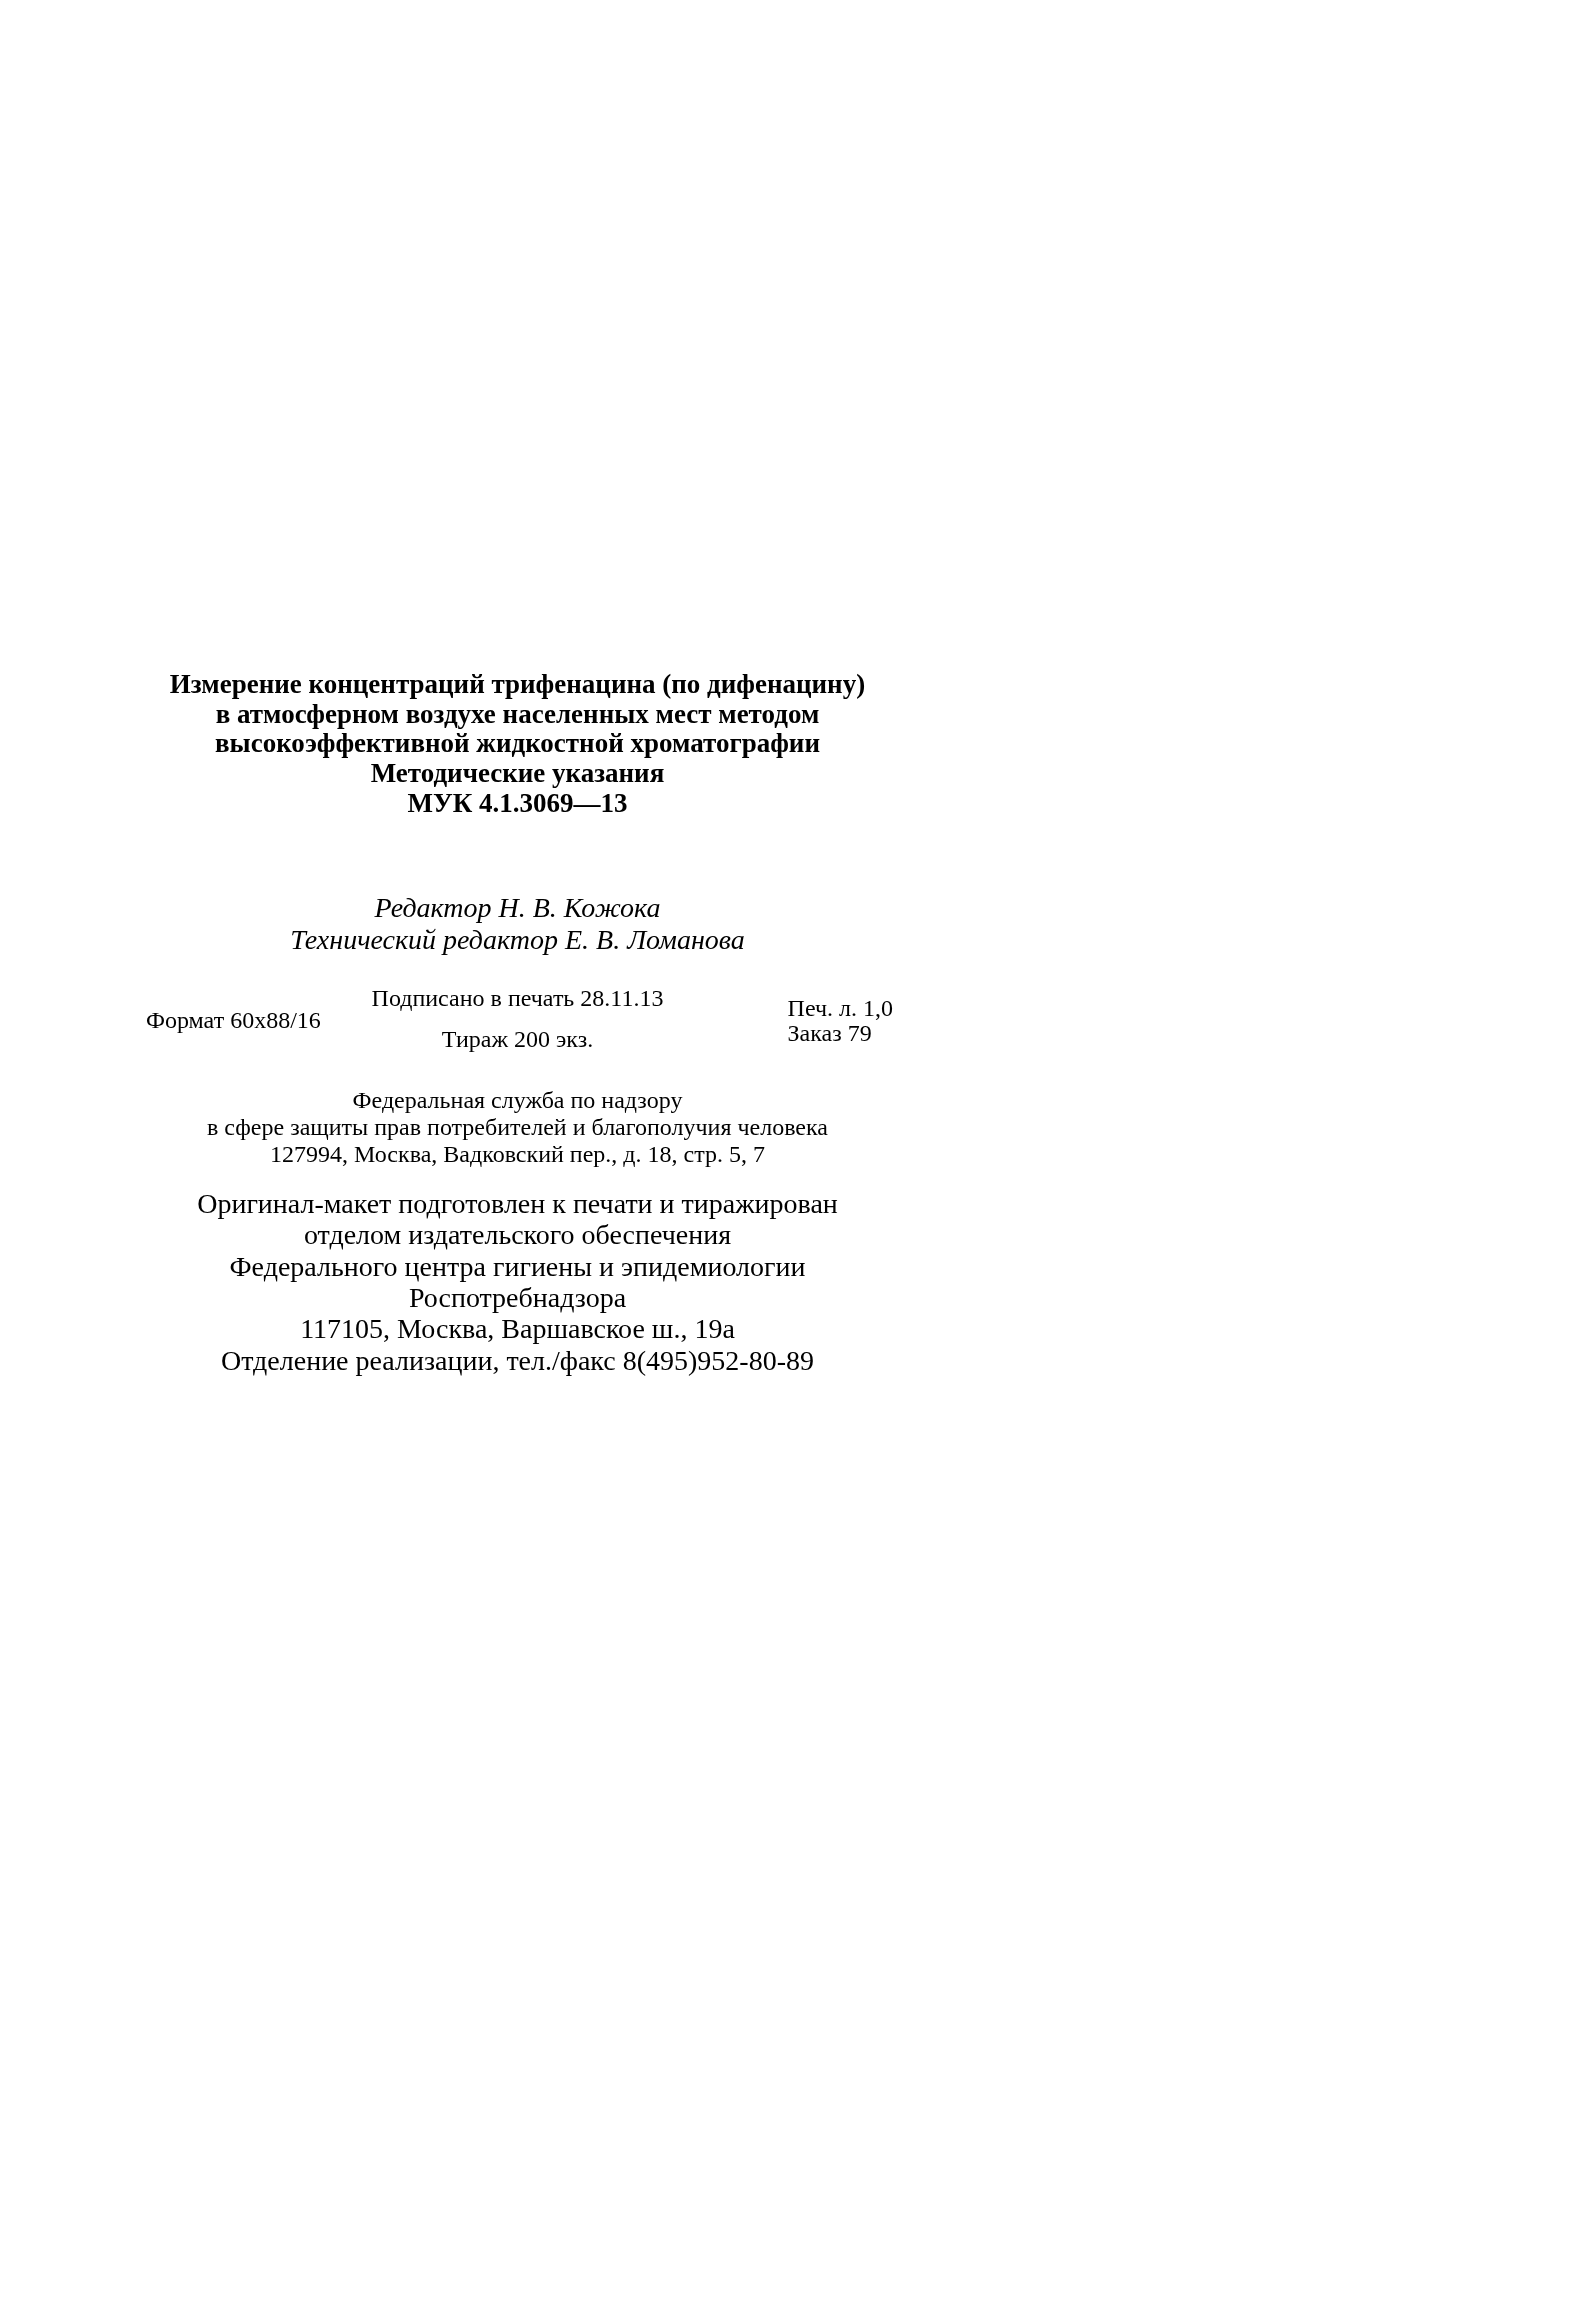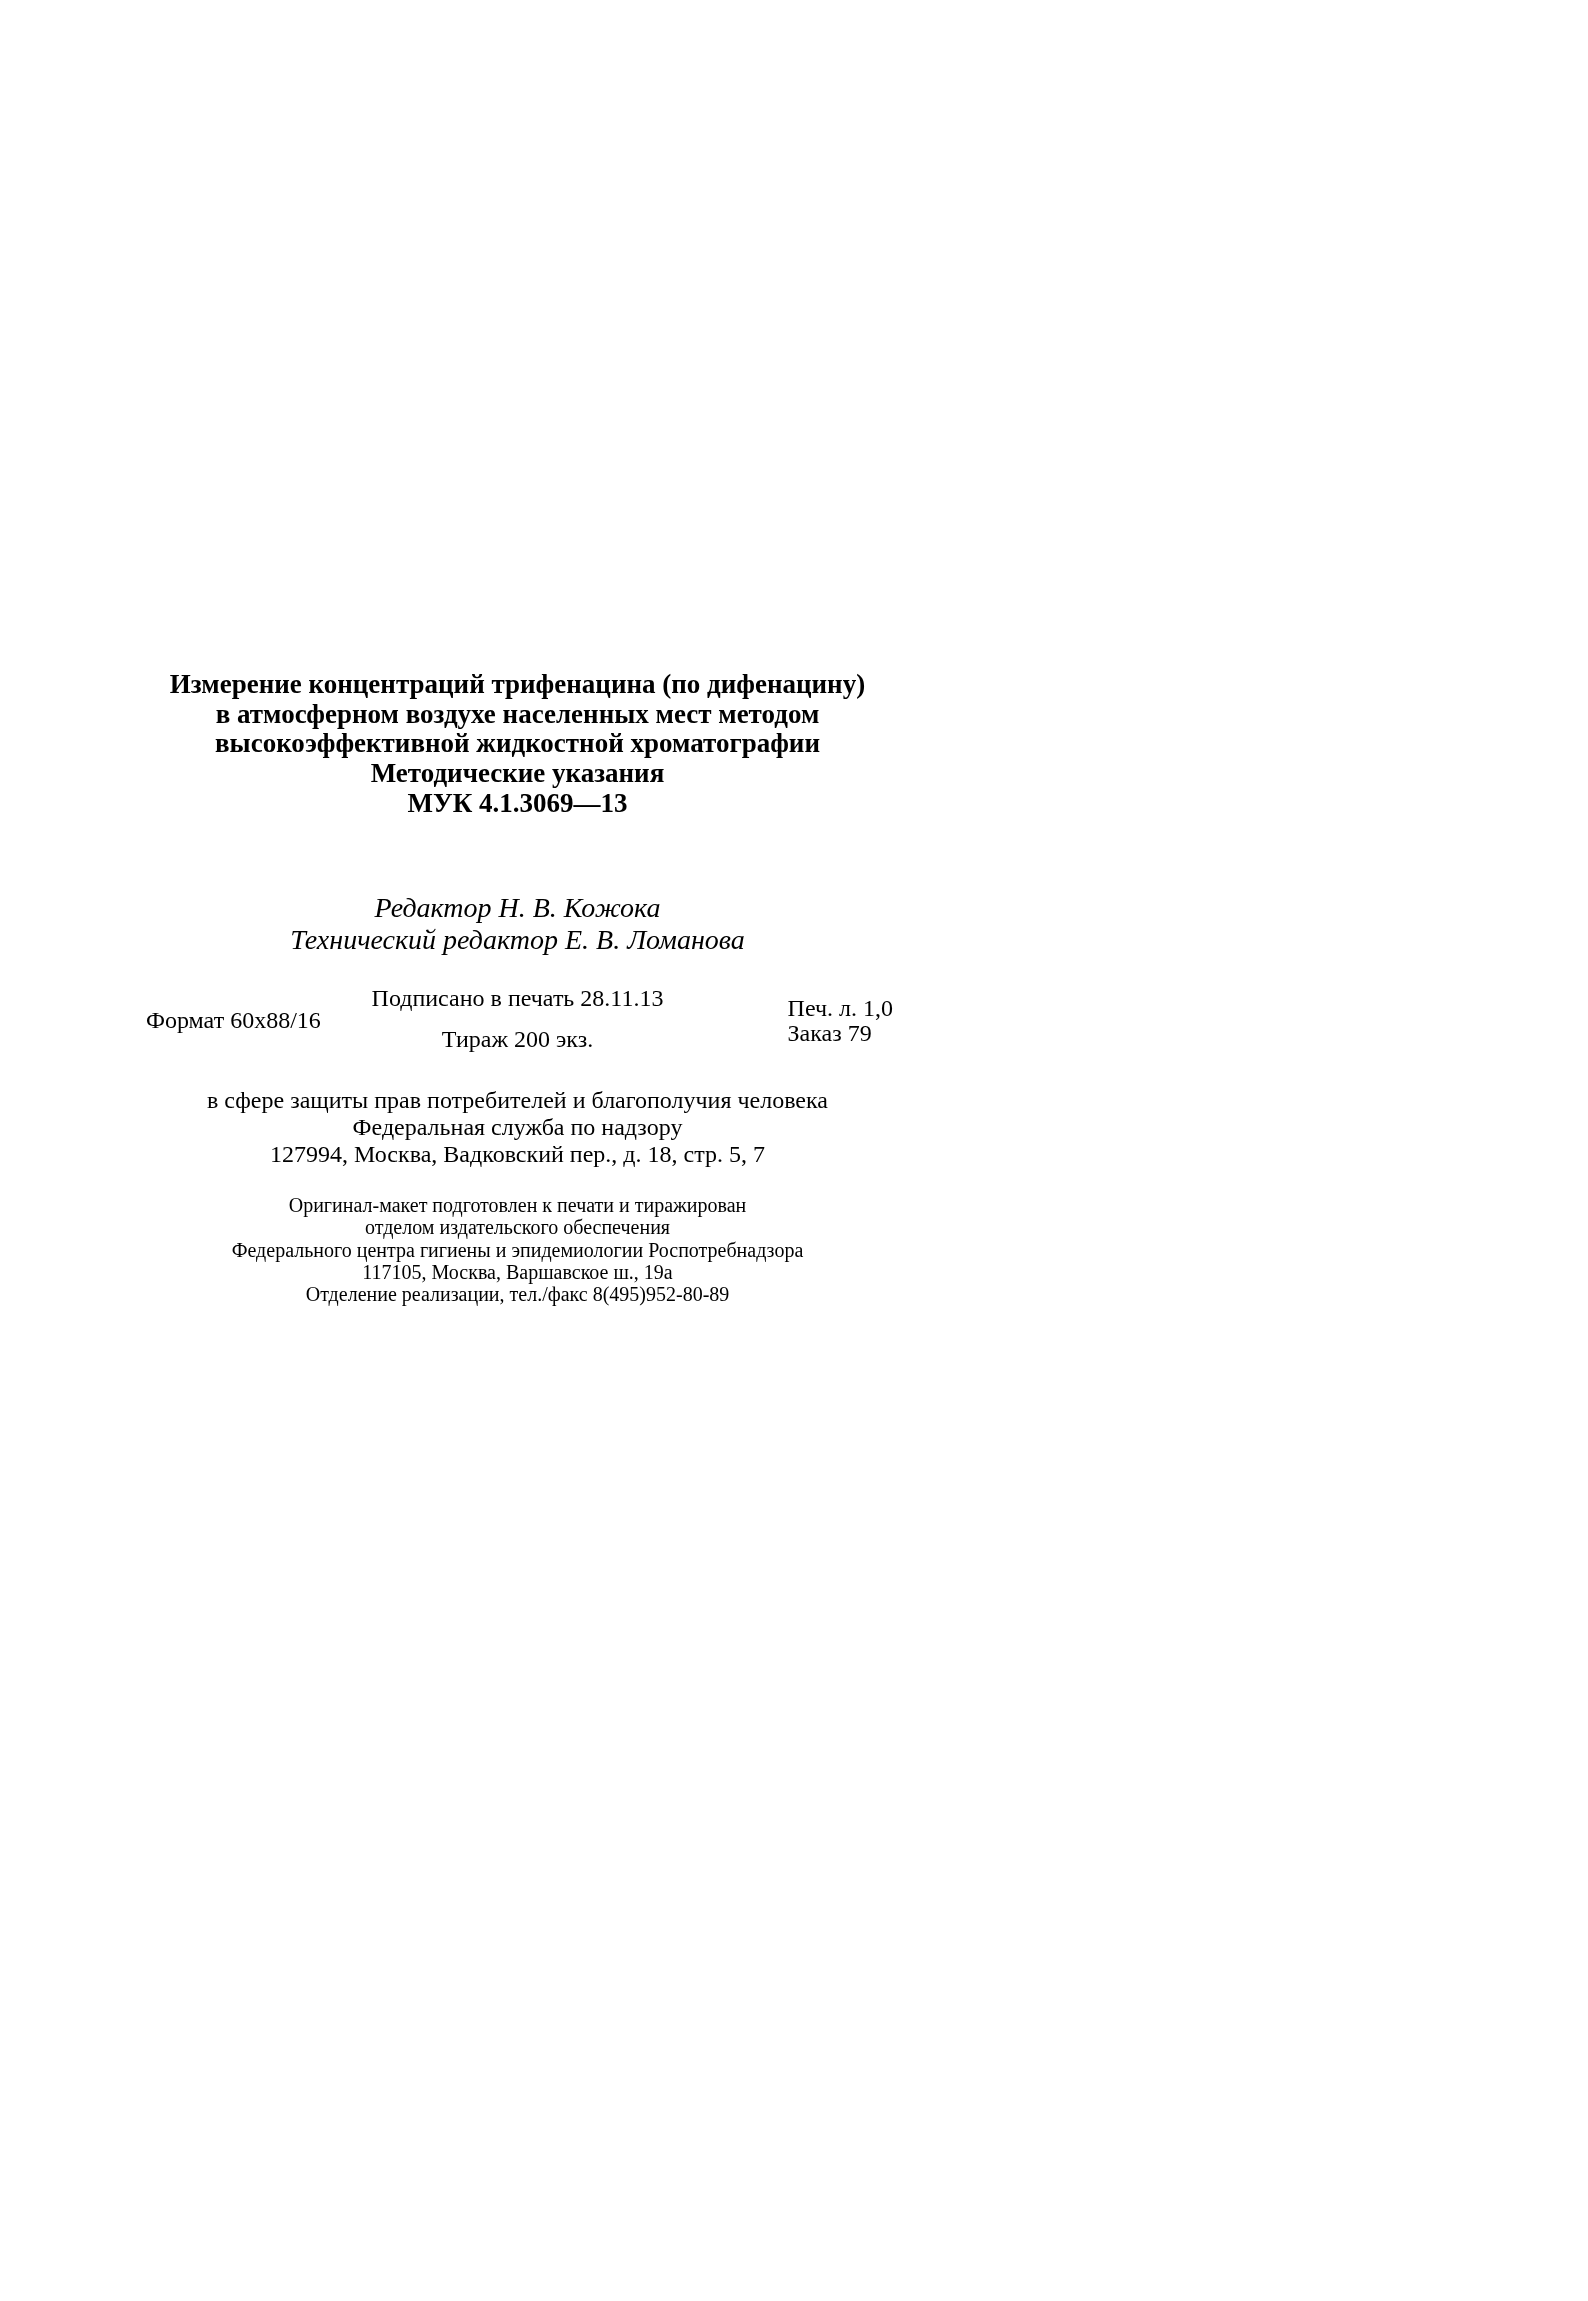--- a/index.html
+++ b/index.html
@@ -77,22 +77,22 @@
     top: 11px;
     text-align: left;
     line-height: 1.05;
   }
   .publisher-block {
     margin-top: 37px;
     font-size: 24px;
     line-height: 1.12;
   }
   .production-block {
-    margin-top: 26px;
-    font-size: 20px;
+    margin-top: 20px;
+    font-size: 28px;
     line-height: 1.12;
   }
   .line {
     display: block;
   }
 </style>
 </head>
 <body>
 
 <div class="page">
@@ -118,22 +118,22 @@
       <span class="printinfo-center-top">Подписано в печать 28.11.13</span>
       <span class="printinfo-left">Формат 60х88/16</span>
       <span class="printinfo-right">
         <span class="line">Печ. л. 1,0</span>
         <span class="line">Заказ 79</span>
       </span>
       <span class="printinfo-center-bottom">Тираж 200 экз.</span>
     </div>
 
     <div class="publisher-block">
+      <span class="line">Федеральная служба по надзору</span>
       <span class="line">в сфере защиты прав потребителей и благополучия человека</span>
-      <span class="line">Федеральная служба по надзору</span>
       <span class="line">127994, Москва, Вадковский пер., д. 18, стр. 5, 7</span>
     </div>
 
     <div class="production-block">
       <span class="line">Оригинал-макет подготовлен к печати и тиражирован</span>
       <span class="line">отделом издательского обеспечения</span>
       <span class="line">Федерального центра гигиены и эпидемиологии Роспотребнадзора</span>
       <span class="line">117105, Москва, Варшавское ш., 19а</span>
       <span class="line">Отделение реализации, тел./факс 8(495)952-80-89</span>
     </div>

